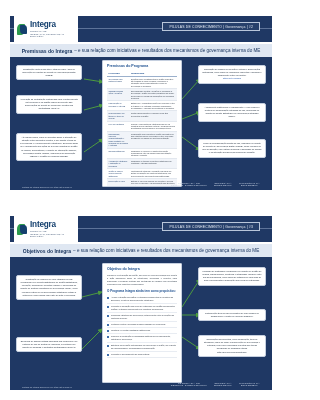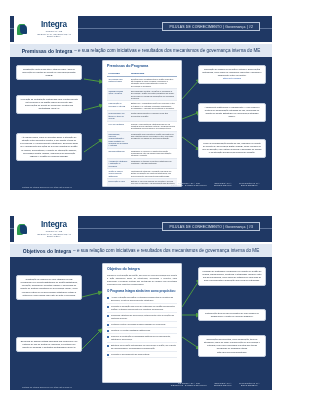--- a/index.html
+++ b/index.html
@@ -34,21 +34,21 @@
   }
   .logo-mark { width:11px; height:13px; position:relative; flex:0 0 auto; }
   .logo-mark .leafA {
     position:absolute; left:0; top:1px; width:8px; height:11px;
     background:#2e9b4f; border-radius:45% 10% 45% 10%;
   }
   .logo-mark .leafB {
     position:absolute; left:3px; top:2.5px; width:7px; height:9px;
     background:#15406e; border-radius:10% 45% 10% 45%;
   }
-  .logo-txt { line-height:1;text-align:center; }
+  .logo-txt { line-height:1; }
   .logo-word {
     font-size:8.2px; font-weight:bold; color:#15406e;
     letter-spacing:-.2px;
   }
   .logo-sub1 { font-size:2.1px; color:#4a5f7d; letter-spacing:.1px; margin-top:1px; }
   .logo-sub2 { font-size:2.1px; color:#4a5f7d; letter-spacing:.1px; }
   .hdr-badge {
     position:absolute; right:22px; top:22px;
     border:0.6px solid #b9c6da; background:#27406b;
     padding:1.5px 6px;

